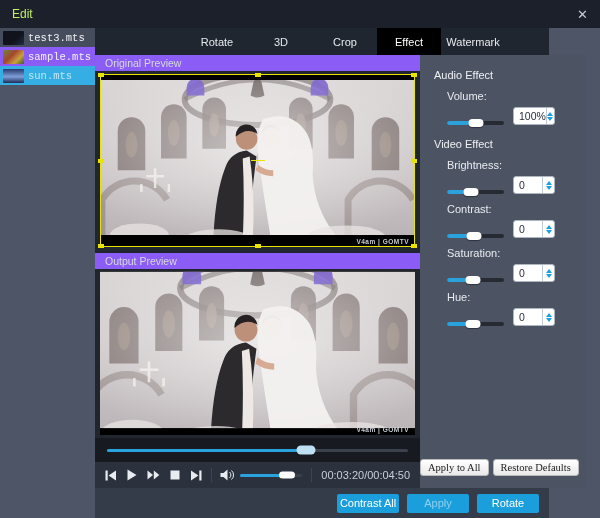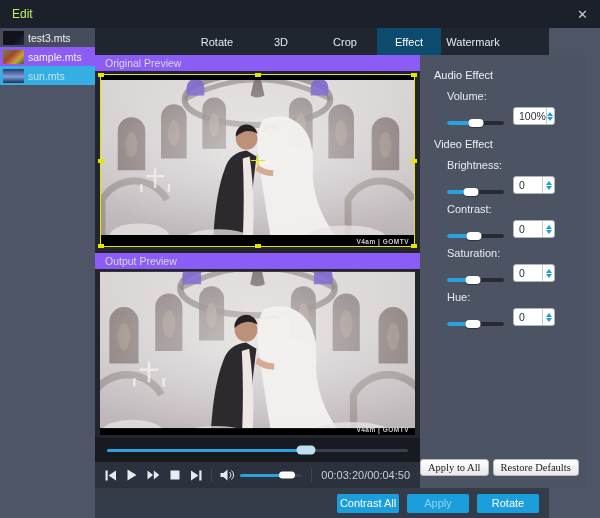--- a/index.html
+++ b/index.html
@@ -9,36 +9,36 @@
 
   
   .titlebar { height:28px; background:#1b202a; display:flex; align-items:center; justify-content:space-between; padding:0 12px; }
   .titlebar .title { font-size:12px; color:#bef264; }
   .close-btn { color:#c7ccd4; font-size:13px; cursor:pointer; line-height:1; }
 
   
   .body-row { display:flex; height:490px; }
   .sidebar { width:95px; background:#4d5566; flex:none; }
   .filelist { background:#454c5c; }
-  .file-row { display:flex; align-items:center; height:19px; padding:8px 3px; gap:4px; cursor:pointer; }
+  .file-row { display:flex; align-items:center; height:19px; padding:8px 3px; gap:4px; cursor:pointer;font-family:Liberation Mono, monospace; }
   .file-row .thumb { width:21px; height:14px; flex:none; border-radius:1px; }
   .file-row .fname { font-size:10.5px; color:#f0f2f5; white-space:nowrap; overflow:hidden; }
   .file-row.sel-gray { background:#8b5cf6; }
   .file-row.sel-blue { background:#35aee3; }
   .file-row.sel-blue .fname { color:#bfe6f7; }
   .thumb-dark { background:linear-gradient(135deg,#10131c 60%,#232c42 100%); }
   .thumb-color { background:linear-gradient(135deg,#6a8a3a 0%,#a4452f 40%,#c9a23c 70%,#3a5a2a 100%); }
   .thumb-blue { background:linear-gradient(180deg,#273a6e 0%,#7e9fd8 55%,#1d2c55 100%); }
 
   .main-col { width:454px; display:flex; flex-direction:column; flex:none; }
   
   .tabbar { height:27px; background:#20262f; display:flex; align-items:stretch; }
   .tab-spacer { width:90px; }
   .tab { width:64px; display:flex; align-items:center; justify-content:center; color:#e6e9ee; cursor:pointer; }
-  .tab.active { background:#0c4a6e; color:#fff; }
+  .tab.active { background:#000000; color:#fff; }
 
   .content-row { display:flex; height:433px; }
 
   
   .preview-col { width:325px; background:#20252e; display:flex; flex-direction:column; flex:none; }
   .label-strip { height:16px; background:#8b5cf6; color:#d7dade; display:flex; align-items:center; padding-left:10px; font-size:10.5px; flex:none; }
   .orig-area { height:182px; position:relative; padding:3px 5px 6px 5px; flex:none; }
   .out-area  { height:169px; position:relative; padding:2px 5px 3px 5px; flex:none; }
   .video-box { position:relative; width:100%; height:100%; background:#000; overflow:hidden; }
   .video-box .photo { position:absolute; left:0; top:6px; width:100%; height:calc(100% - 18px); }

